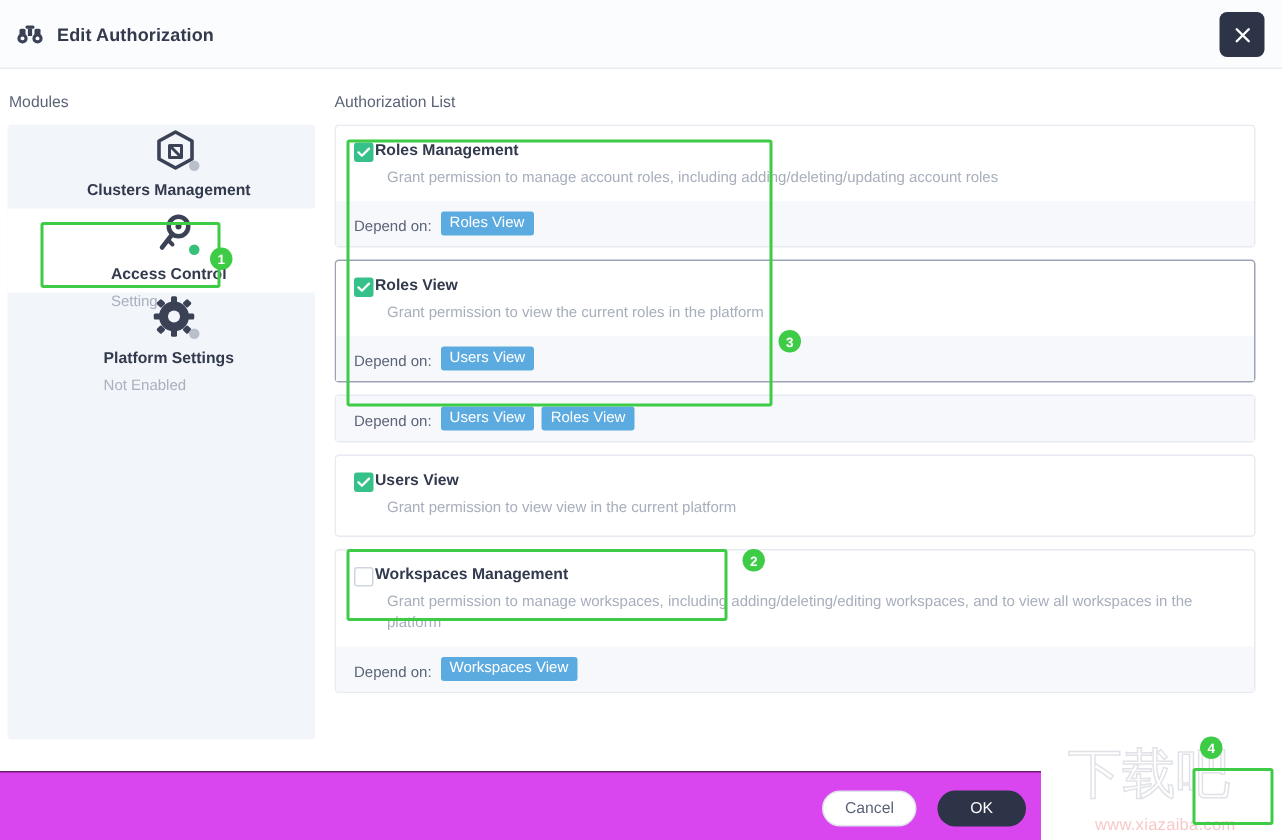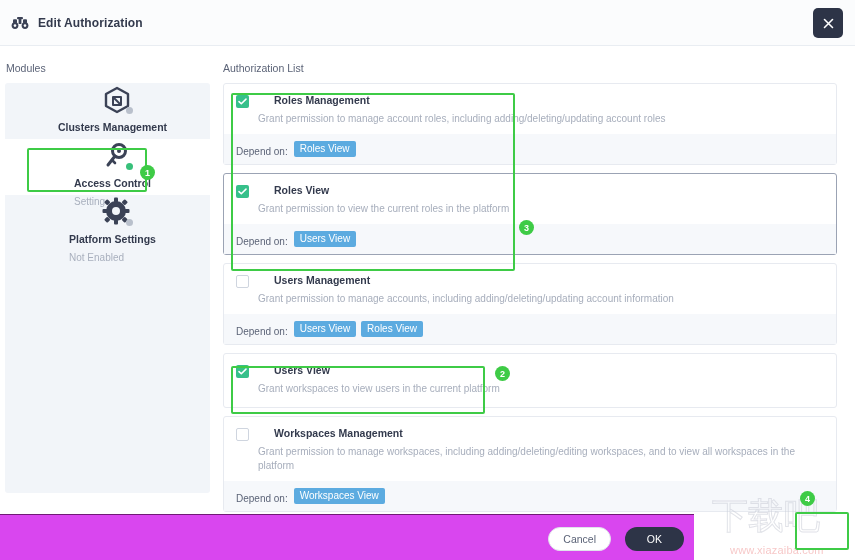--- a/index.html
+++ b/index.html
@@ -117,21 +117,21 @@
   .card-title-row { display: flex; align-items: flex-start; }
   .checkbox {
     width: 13px; height: 13px; flex: 0 0 auto;
     border-radius: 2px; margin-top: 1px;
     display: flex; align-items: center; justify-content: center;
   }
   .checkbox.checked { background: #36c08a; }
   .checkbox.unchecked { background: #ffffff; border: 1px solid #cfd5df; }
   .checkbox svg { display: block; }
   .card-title {
-    margin-left: 25px;
+    margin-left: 1px;
     font-size: 10.5px; font-weight: bold;
     color: #333a4d; line-height: 13px; text-align: center;
   }
   .card-desc {
     margin-left: 22px; margin-top: 4px;
     font-size: 10px; color: #a7aebc; line-height: 14px;
   }
   .card-foot {
     background: #f6f8fb;
     padding: 7px 12px;
@@ -338,45 +338,38 @@
           </div>
           <div class="card-desc">Grant permission to view the current roles in the platform</div>
         </div>
         <div class="card-foot">
           <span class="depend-label">Depend on:</span>
           <span class="tag">Users View</span>
         </div>
       </div>
 
       <div class="card">
-        <div class="card-head">
-          <div class="card-title-row">
-            <span class="checkbox unchecked"></span>
-            <span class="card-title">Users Management</span>
-          </div>
-          <div class="card-desc">Grant permission to manage accounts, including adding/deleting/updating account information</div>
-        </div>
         <div class="card-foot">
           <span class="depend-label">Depend on:</span>
           <span class="tag">Users View</span>
           <span class="tag">Roles View</span>
         </div>
       </div>
 
       <div class="card">
         <div class="card-head" style="padding-bottom:11px;">
           <div class="card-title-row">
             <span class="checkbox checked">
               <svg width="9" height="7" viewBox="0 0 9 7">
                   <path d="M1 3.6 L3.3 5.8 L8 1.1" fill="none" stroke="#ffffff" stroke-width="1.5" stroke-linecap="round" stroke-linejoin="round"></path>
                 </svg>
             </span>
             <span class="card-title">Users View</span>
           </div>
-          <div class="card-desc">Grant workspaces to view users in the current platform</div>
+          <div class="card-desc">Grant permission to view view in the current platform</div>
         </div>
       </div>
 
       <div class="card">
         <div class="card-head">
           <div class="card-title-row">
             <span class="checkbox unchecked"></span>
             <span class="card-title">Workspaces Management</span>
           </div>
           <div class="card-desc">Grant permission to manage workspaces, including adding/deleting/editing workspaces, and to view all workspaces in the platform</div>

